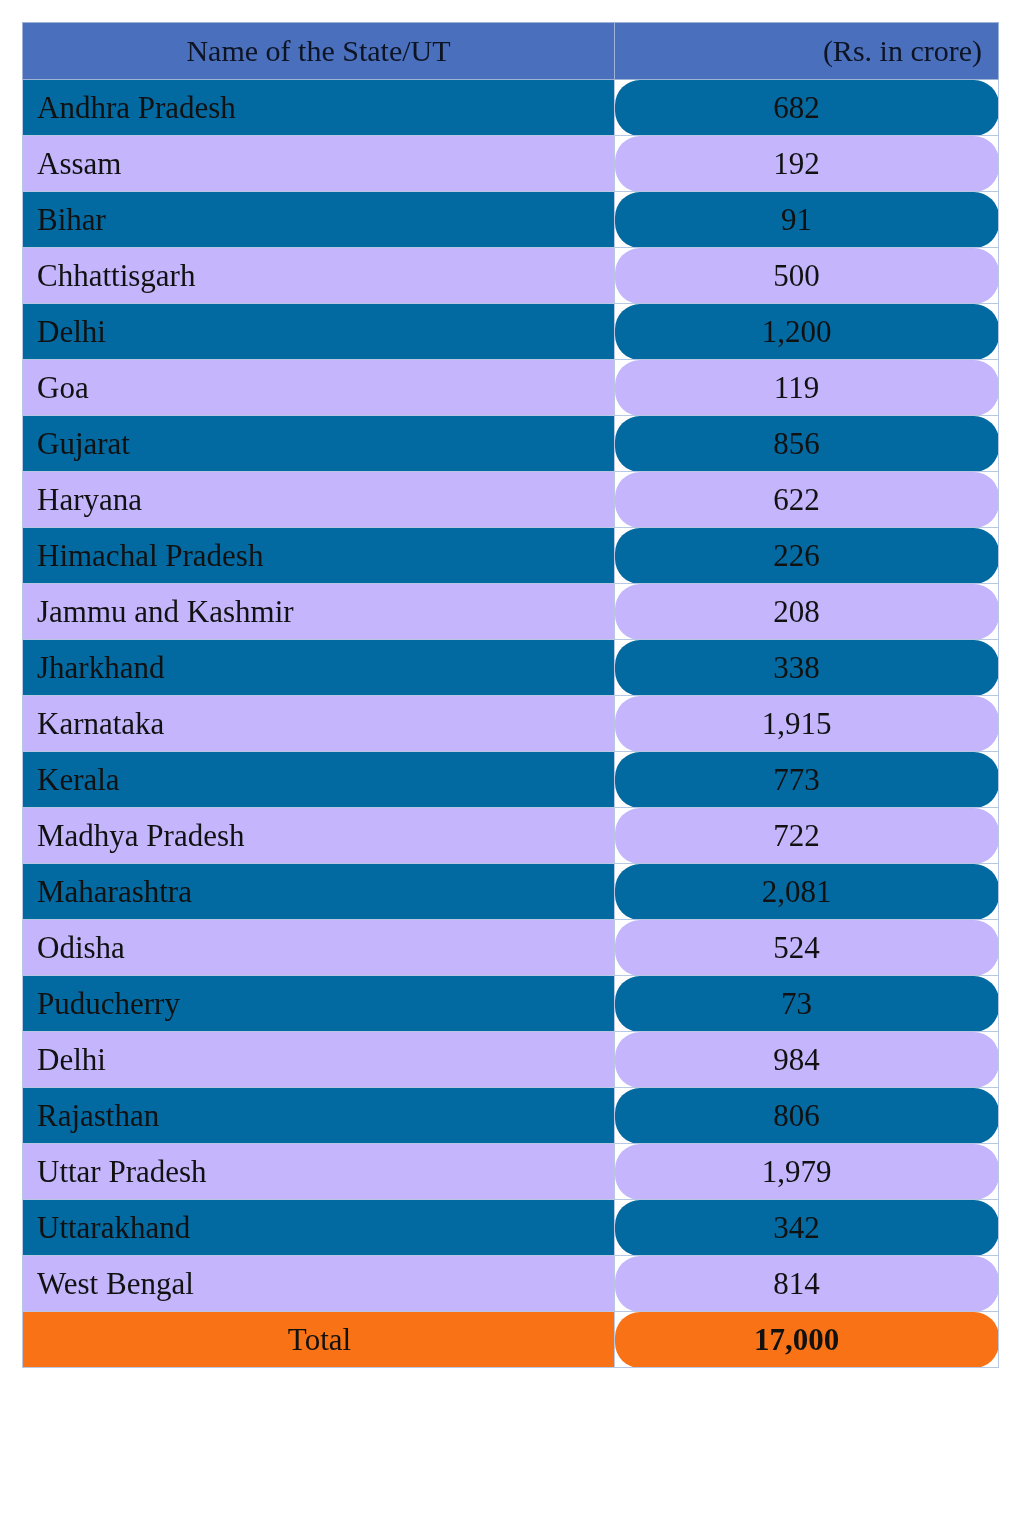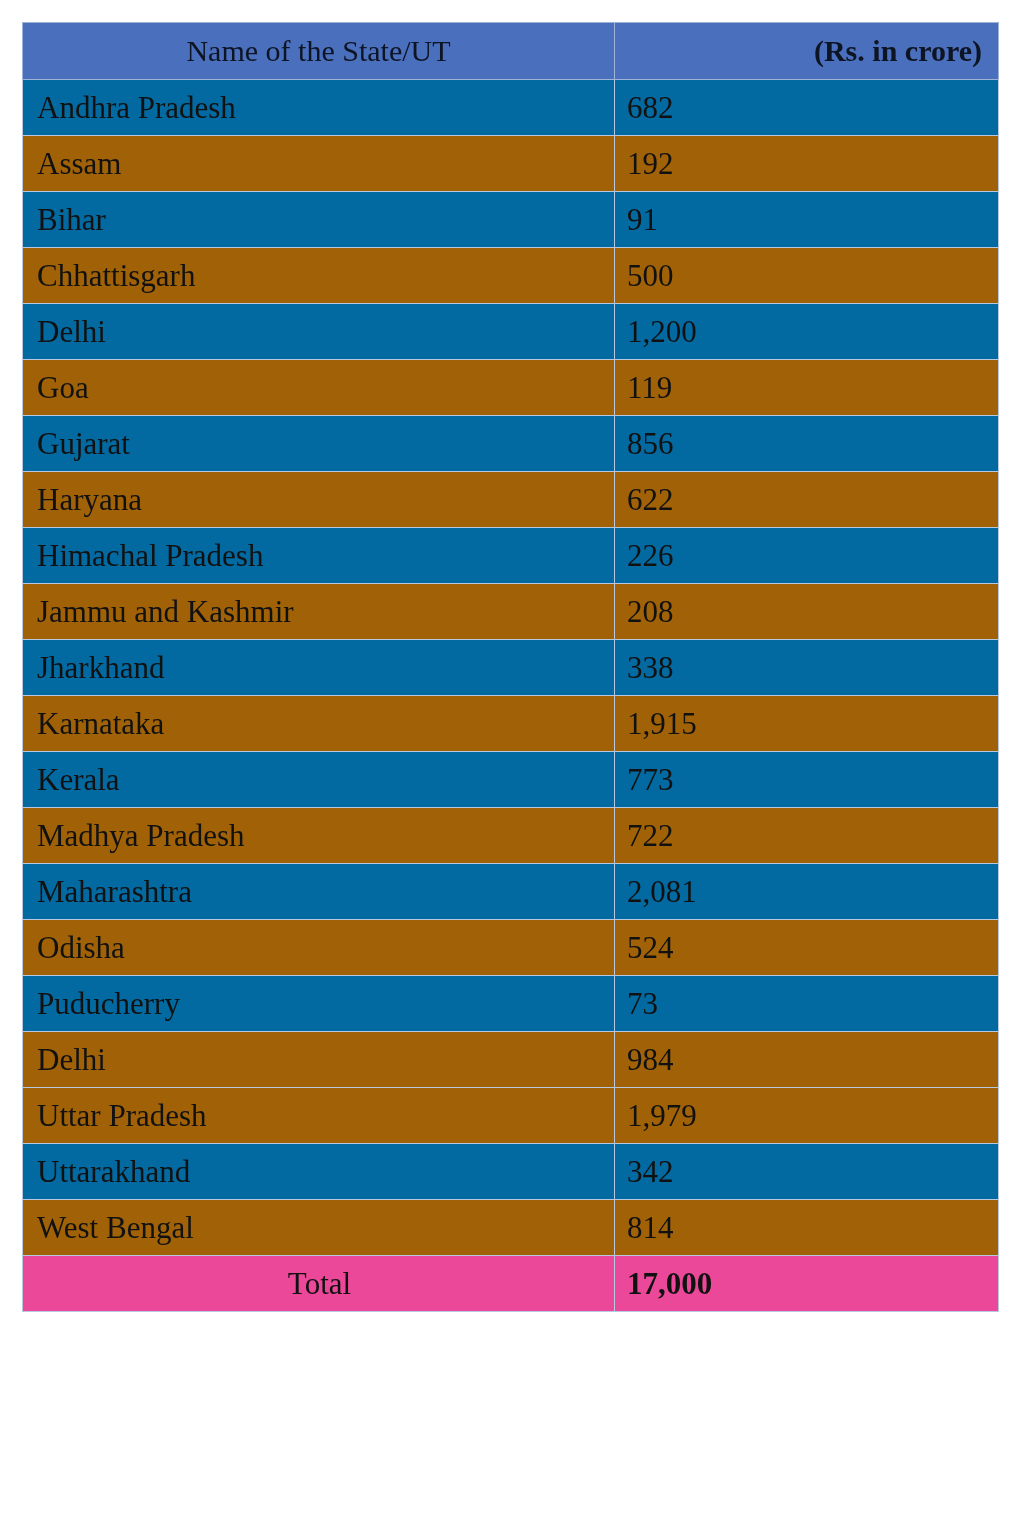--- a/index.html
+++ b/index.html
@@ -35,44 +35,45 @@
     color: #0d1424;
     font-weight: normal;
     font-size: 30px;
     height: 56px;
     line-height: 56px;
     padding: 0 14px;
     border: 1px solid #9fb3d6;
     box-sizing: border-box;
   }
   thead th.head-name { text-align: center; }
-  thead th.head-value { text-align: right; padding-right: 16px; font-weight: bold; }
+  thead th.head-value { text-align: right; padding-right: 16px; }
 
   tbody td {
     height: 55px;
     line-height: 55px;
     padding: 0 12px;
     border: 1px solid #b9c8e2;
     box-sizing: border-box;
     white-space: nowrap;
     overflow: hidden;
   }
   tbody tr td.cell-name {
     text-align: left;
     padding-left: 14px;
   }
   tbody tr td.cell-value {
-    text-align: left;
+    text-align: center;
     padding-right: 32px;
+    border-radius: 25px;
   }
   tbody tr.band-a td { background: #0369a1; }
-  tbody tr.band-b td { background: #a16207; margin-left: 36px; }
+  tbody tr.band-b td { background: #c4b5fd; margin-left: 36px; }
 
   tbody tr.total-row td {
-    background: #ec4899;
+    background: #f97316;
     border-top: 1px solid #b9c8e2;
     margin-left: 44px;
   }
   tbody tr.total-row td.cell-name {
     text-align: center;
   }
   tbody tr.total-row td.cell-value {
     font-weight: bold;
   }
 </style>
@@ -157,20 +158,24 @@
           <td class="cell-value">524</td>
         </tr>
         <tr class="band-a">
           <td class="cell-name">Puducherry</td>
           <td class="cell-value">73</td>
         </tr>
         <tr class="band-b">
           <td class="cell-name">Delhi</td>
           <td class="cell-value">984</td>
         </tr>
+        <tr class="band-a">
+          <td class="cell-name">Rajasthan</td>
+          <td class="cell-value">806</td>
+        </tr>
         <tr class="band-b">
           <td class="cell-name">Uttar Pradesh</td>
           <td class="cell-value">1,979</td>
         </tr>
         <tr class="band-a">
           <td class="cell-name">Uttarakhand</td>
           <td class="cell-value">342</td>
         </tr>
         <tr class="band-b">
           <td class="cell-name">West Bengal</td>

